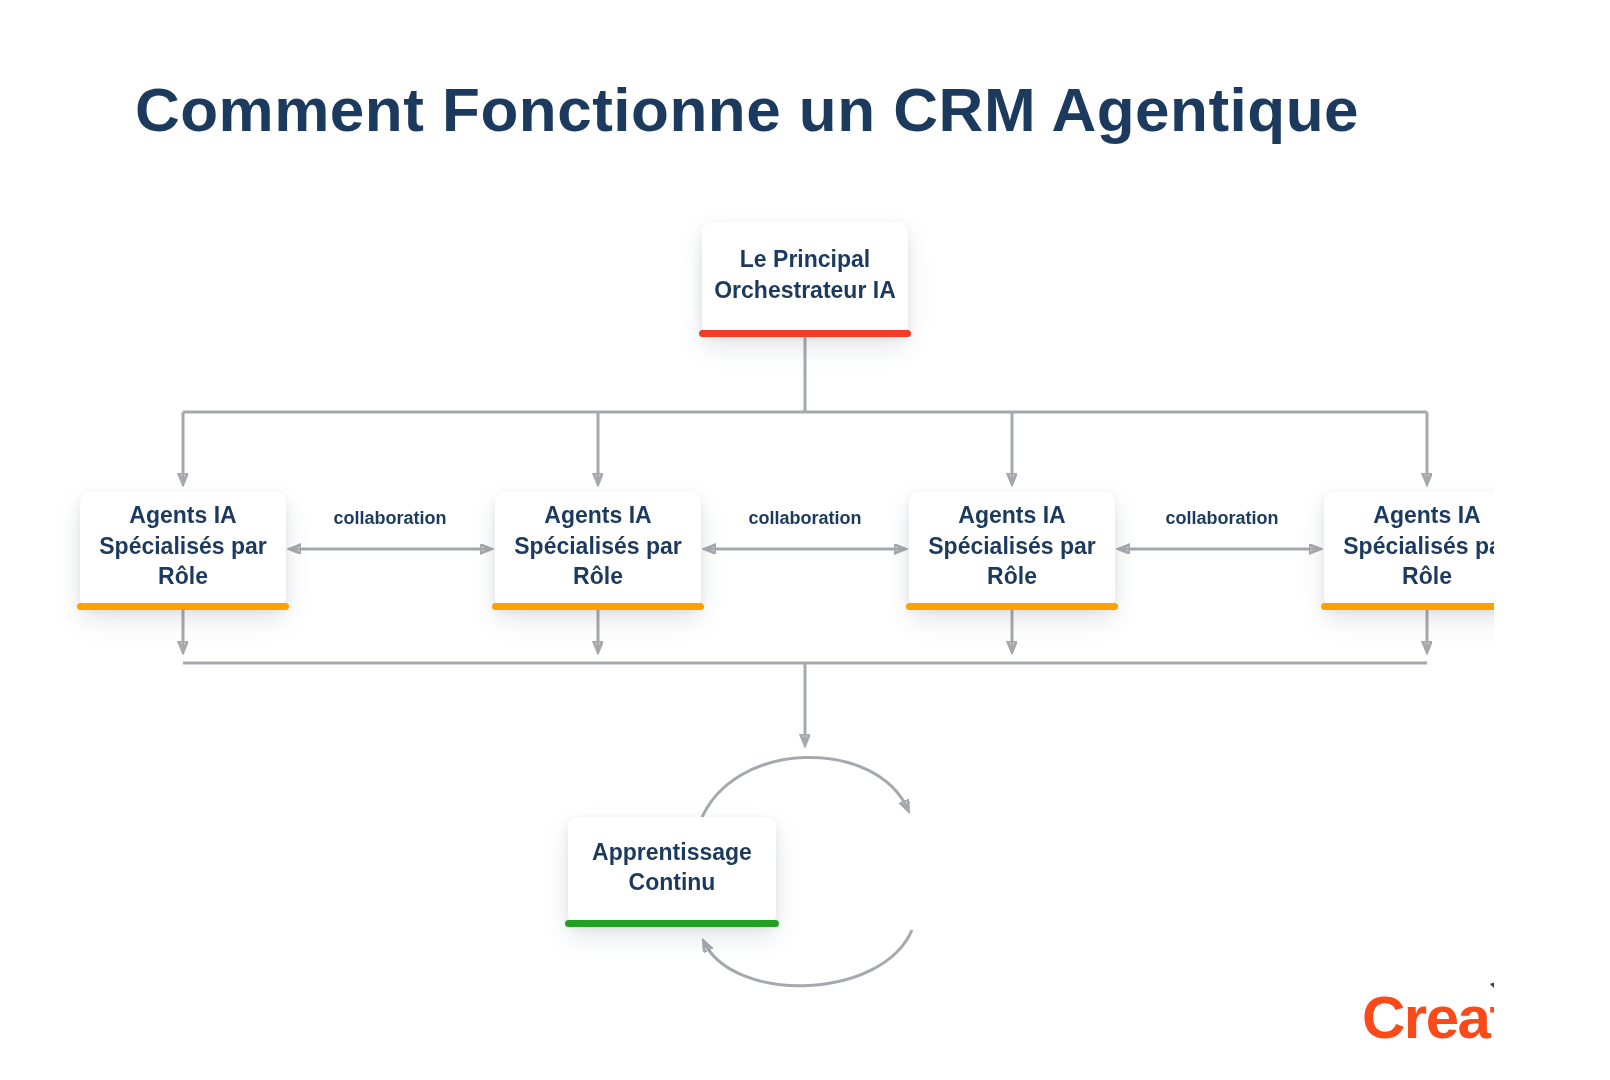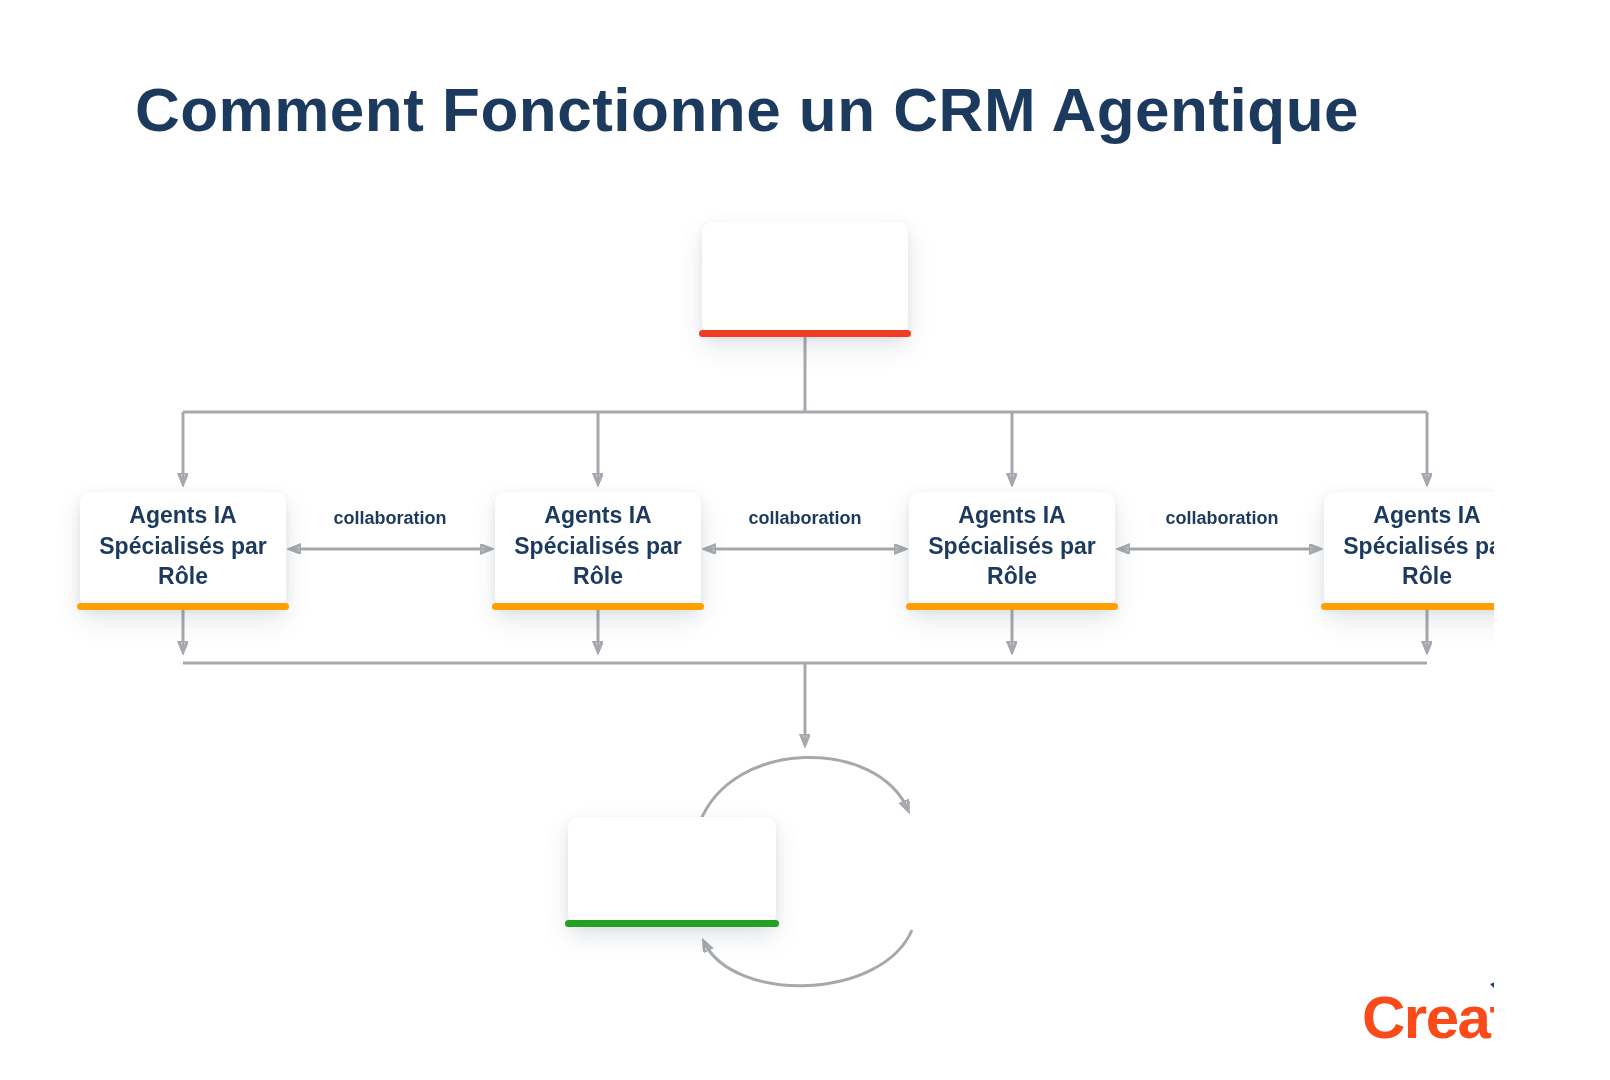--- a/index.html
+++ b/index.html
@@ -79,20 +79,21 @@
       <path d="M1120 549 H1319" marker-start="url(#arrow)" marker-end="url(#arrow)"></path>
     </g>
 
     <g>
       <path d="M700 822 C733 738 877 738 908 810" marker-end="url(#arrow)"></path>
       <path d="M912 930 C882 1000 734 1004 704 942" marker-end="url(#arrow)"></path>
     </g>
   </svg>
 
   <div class="node" style="left:702px;top:222px;width:206px;height:113px;">
+    <span>Le Principal Orchestrateur IA</span>
     <div class="bar red"></div>
   </div>
 
   <div class="node" style="left:80px;top:492px;width:206px;height:116px;">
     <span>Agents IA Spécialisés par Rôle</span>
     <div class="bar orange"></div>
   </div>
   <div class="node" style="left:495px;top:492px;width:206px;height:116px;">
     <span>Agents IA Spécialisés par Rôle</span>
     <div class="bar orange"></div>
@@ -104,20 +105,21 @@
   <div class="node" style="left:1324px;top:492px;width:206px;height:116px;">
     <span>Agents IA Spécialisés par Rôle</span>
     <div class="bar orange"></div>
   </div>
 
   <div class="collab" style="left:390px;">collaboration</div>
   <div class="collab" style="left:805px;">collaboration</div>
   <div class="collab" style="left:1222px;">collaboration</div>
 
   <div class="node" style="left:568px;top:817px;width:208px;height:108px;">
+    <span>Apprentissage Continu</span>
     <div class="bar green"></div>
   </div>
 
   <div class="logo">
     <svg class="logo-arrow" width="74" height="31" viewBox="0 0 74 31">
       <path d="M0 24 C20 17 40 9 58 0 L74 7 C50 19 26 27 6 30 Z"></path>
     </svg>
     <div class="logo-text">Creatio</div>
   </div>
 

